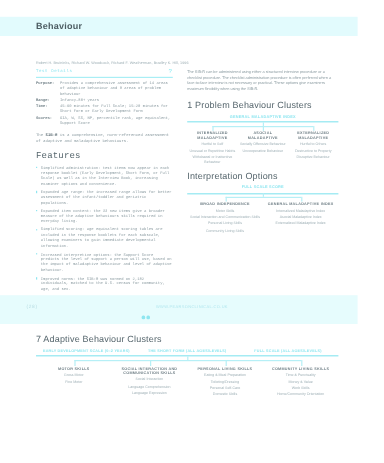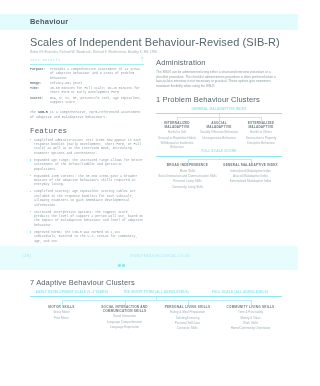--- a/index.html
+++ b/index.html
@@ -64,21 +64,20 @@
   .ftext{position:absolute;left:130px;top:8px;font-size:3.3px;color:#b2e7ee;letter-spacing:.3px;}
 </style>
 </head>
 <body>
 
 <div class="page">
 
   <div class="topband"></div>
   <div class="brand">Behaviour</div>
 
-  <div class="title">Scales of Independent Behaviour-Revised (SIB-R)</div>
   <div class="authors">Robert H. Bruininks, Richard W. Woodcock, Richard F. Weatherman, Bradley K. Hill, 1996</div>
 
   <div class="colL">
 
     <div class="minihead">
       <span>Test Details</span>
       <span class="q">?</span>
     </div>
 
     <div>
@@ -108,21 +107,20 @@
       <li>Expanded age range: the increased range allows for better assessment of the infant/toddler and geriatric populations.</li>
       <li>Expanded item content: the 33 new items give a broader measure of the adaptive behaviours skills required in everyday living.</li>
       <li>Simplified scoring: age equivalent scoring tables are included in the response booklets for each subscale, allowing examiners to gain immediate developmental information.</li>
       <li>Increased interpretive options: the Support Score predicts the level of support a person will use, based on the impact of maladaptive behaviour and level of adaptive behaviour.</li>
       <li>Improved norms: the SIB-R was normed on 2,182 individuals, matched to the U.S. census for community, age, and sex.</li>
     </ul>
   </div>
 
   <div class="colR">
 
-    <div class="h2" style="margin-top:0;">Administration</div>
     <div class="para">The SIB-R can be administered using either a structured interview procedure or a checklist procedure. The checklist administration procedure is often preferred when a face-to-face interview is not necessary or practical. These options give examiners maximum flexibility when using the SIB-R.</div>
 
     <div class="h2">1 Problem Behaviour Clusters</div>
     <div class="tree">
       <div class="treetop">GENERAL MALADAPTIVE INDEX</div>
       <div class="rule"></div>
       <div class="branchbox">
         <i style="left:50%;top:0;width:.6px;height:3px;"></i>
         <i style="left:16.6%;right:16.6%;top:3px;height:.6px;"></i>
         <i style="left:16.6%;top:3px;width:.6px;height:4px;"></i>
@@ -143,20 +141,21 @@
         </div>
         <div>
           <div class="cname">EXTERNALIZED MALADAPTIVE</div>
           <div class="citem">Hurtful to Others</div>
           <div class="citem">Destructive to Property</div>
           <div class="citem">Disruptive Behaviour</div>
         </div>
       </div>
     </div>
 
+    <div class="h2 tight">Interpretation Options</div>
     <div class="tree">
       <div class="treetop">FULL SCALE SCORE</div>
       <div class="rule"></div>
       <div class="branchbox">
         <i style="left:50%;top:0;width:.6px;height:3px;"></i>
         <i style="left:25%;right:25%;top:3px;height:.6px;"></i>
         <i style="left:25%;top:3px;width:.6px;height:4px;"></i>
         <i style="left:75%;top:3px;width:.6px;height:4px;"></i>
       </div>
       <div class="cols">

